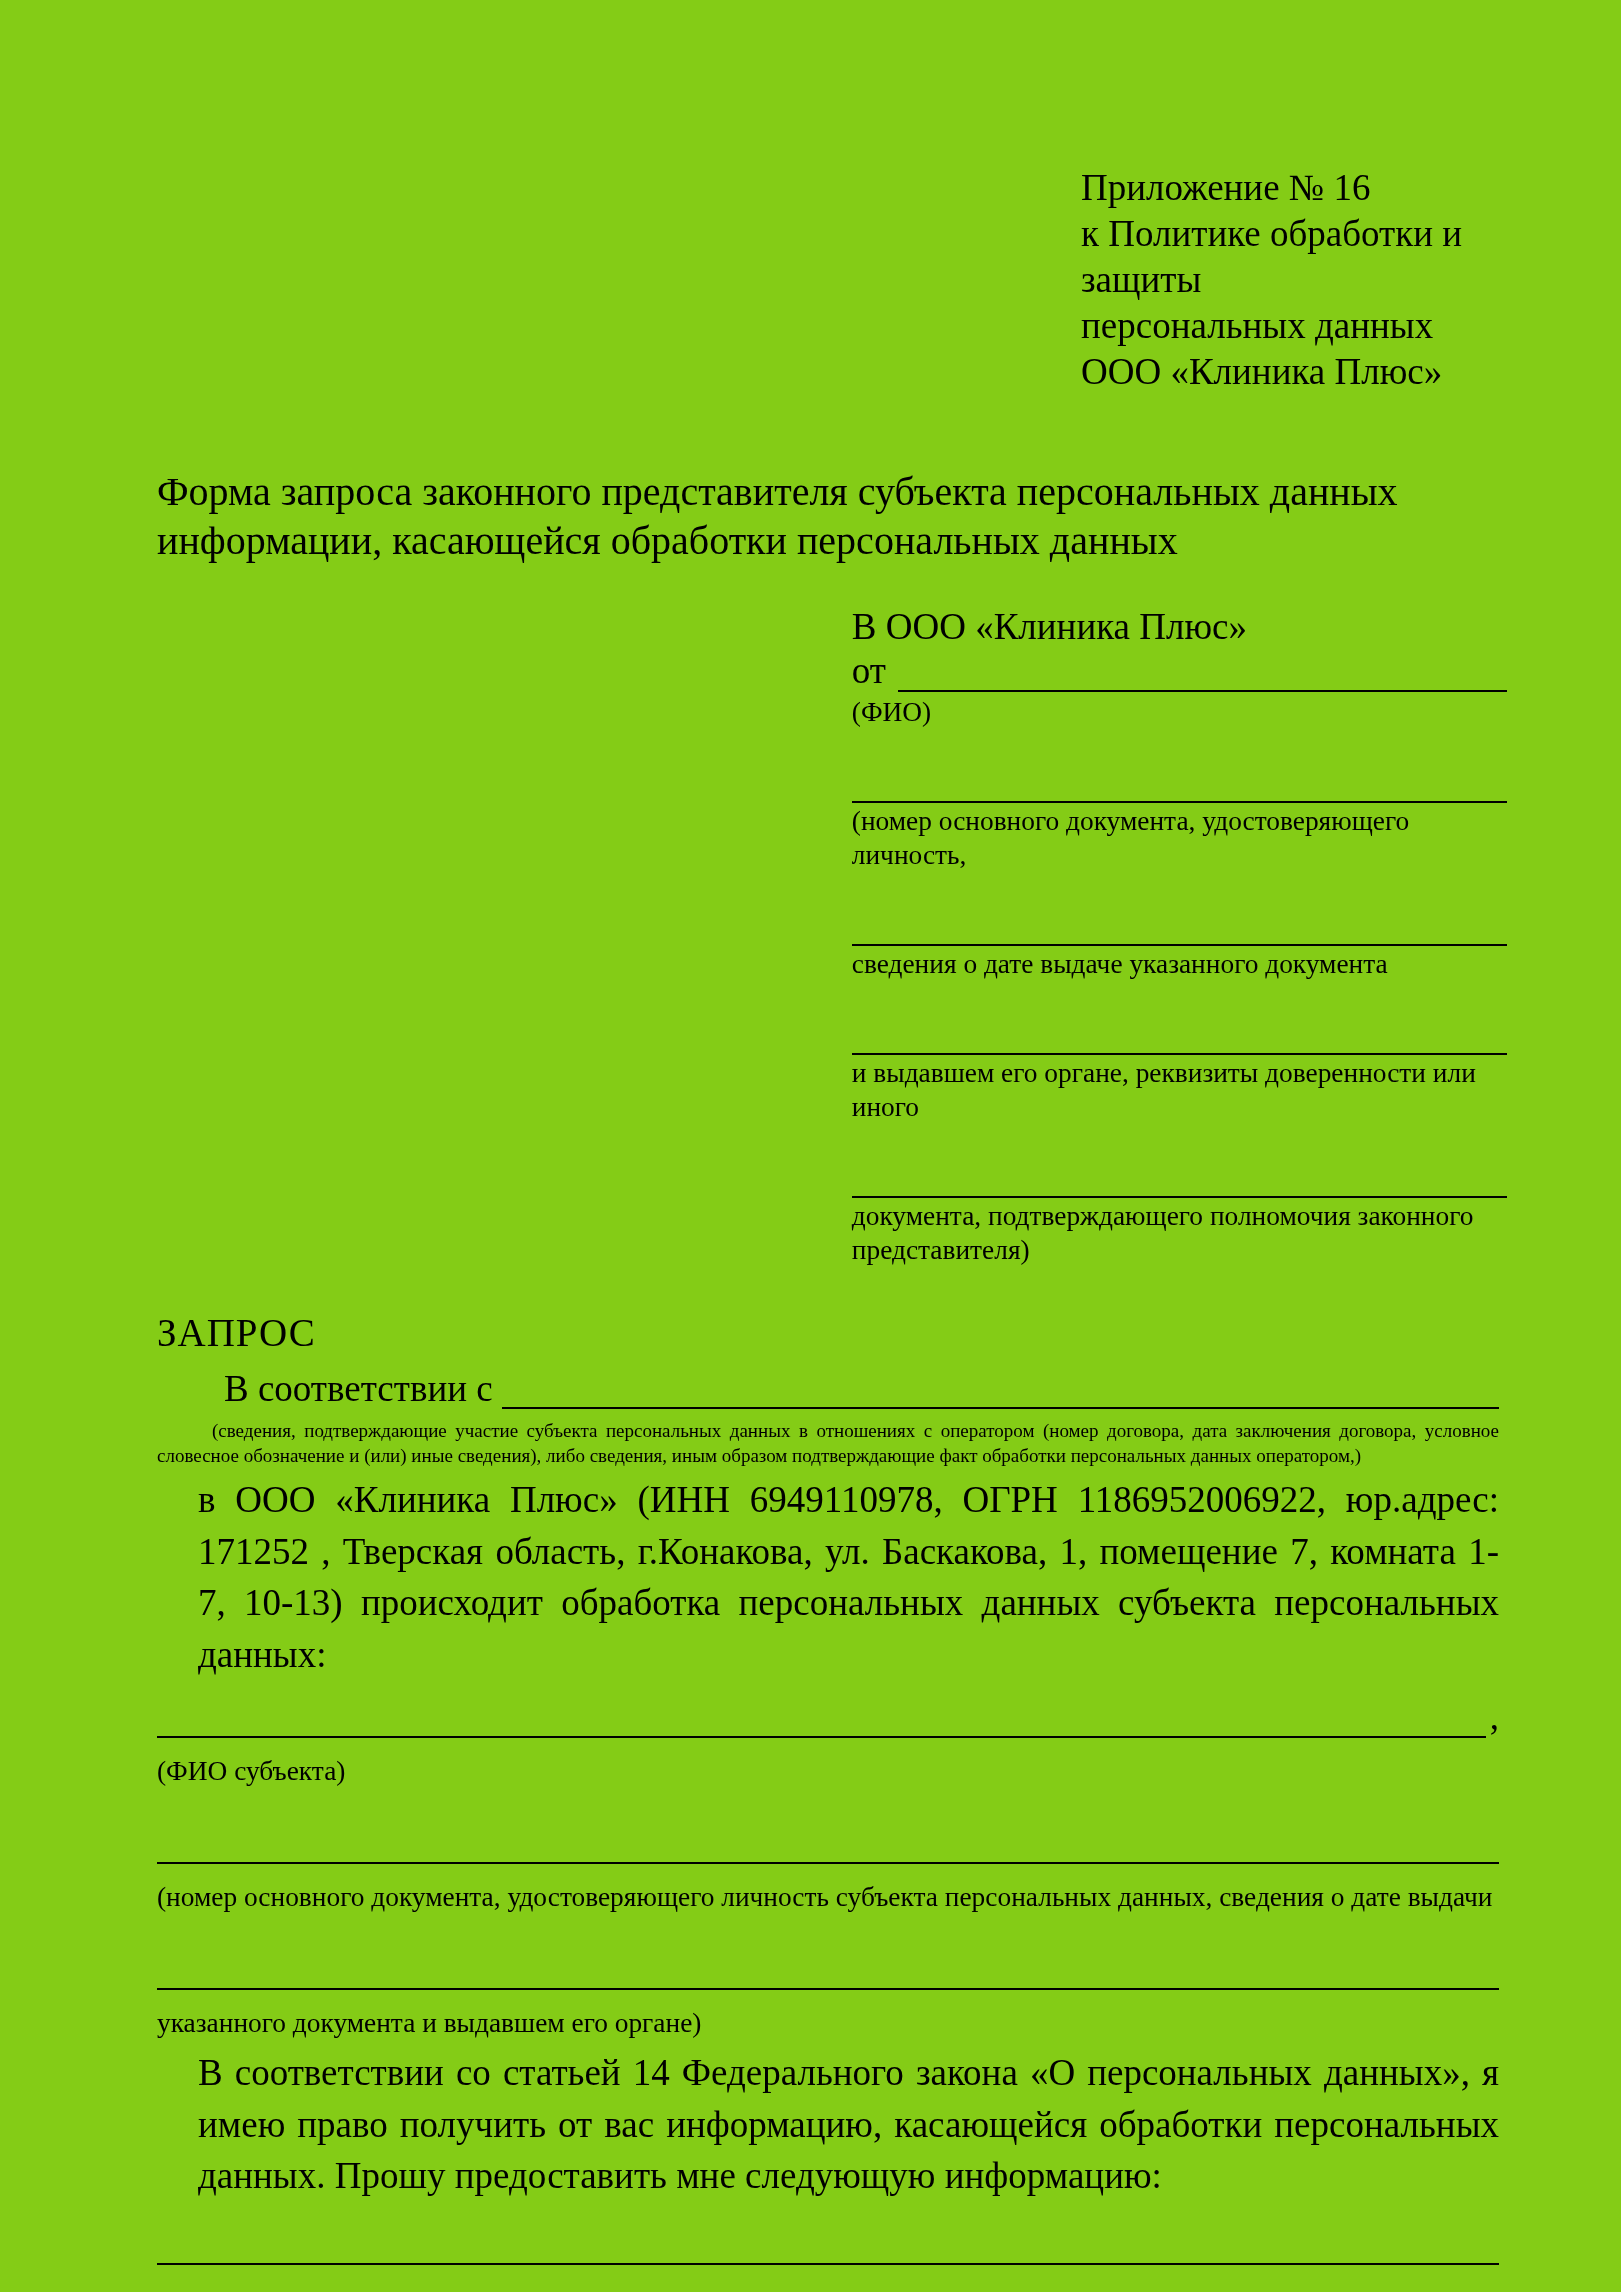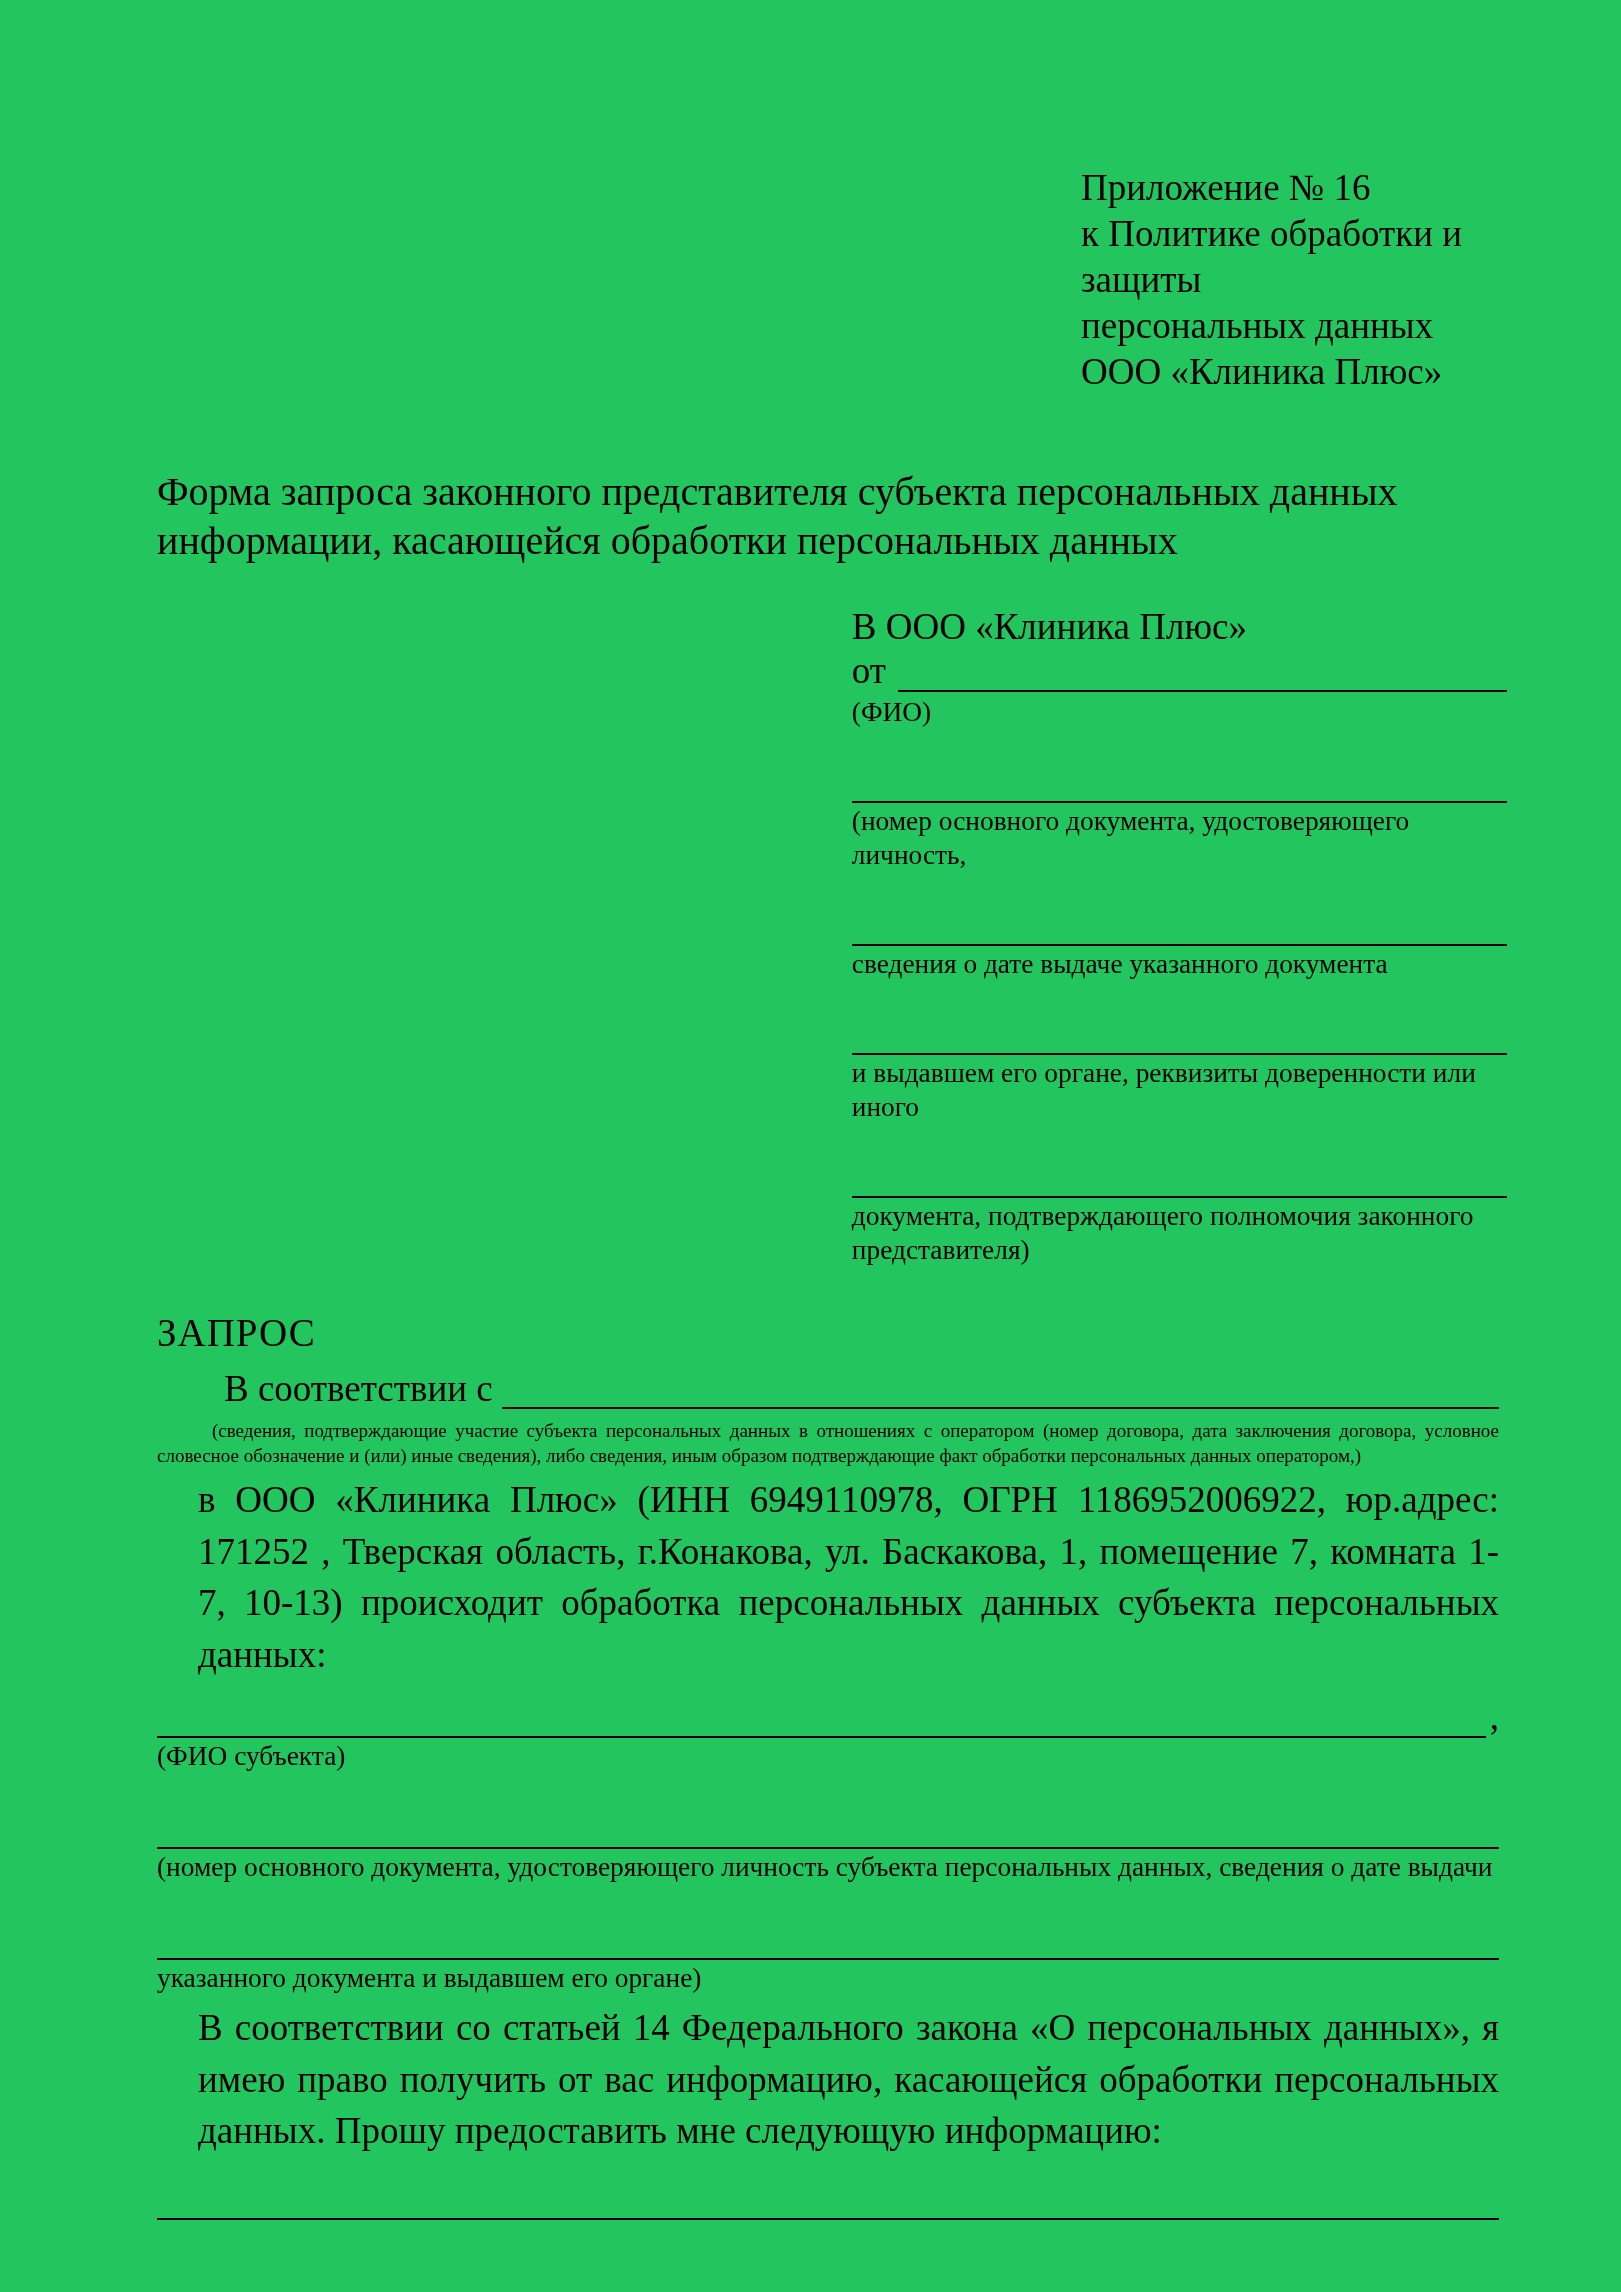--- a/index.html
+++ b/index.html
@@ -1,17 +1,17 @@
 <!DOCTYPE html>
 <html lang="ru"><head>
 <meta charset="utf-8">
 <style>
   html,body{margin:0;padding:0;background:#888;}
   .page{
-    width:1621px;height:2293px;background:#22c55e;color:#000;
+    width:1621px;height:2293px;background:#84cc16;color:#000;
     font-family:"Liberation Serif","DejaVu Serif",serif;
     position:relative;overflow:hidden;margin:0 auto;
     box-sizing:border-box;padding:0 122px 0 157px;
   }
   .caption{font-size:27.4px;line-height:1.22;}
   .center{text-align:left;}
   .justify{text-align:justify;margin-left:41px;}
 
   
   .appendix{margin-top:165px;margin-left:924px;font-size:37px;line-height:1.24;}
@@ -39,21 +39,21 @@
   .accordance-caption{
     margin-top:7.8px;font-size:19px;line-height:1.32;
     text-align:justify;text-indent:55px;
   }
 
   .para{font-size:37px;line-height:1.4;}
   .operator-para{margin-top:5.9px;word-spacing:2px;}
 
   .subject-line{display:flex;align-items:flex-end;margin-top:13.7px;font-size:37px;}
   .subject-line .comma{padding-left:3.9px;}
-  .subject-caption{margin-top:2px;}
+  .subject-caption{margin-top:17px;}
   .subject-gap{margin-top:35px;}
 
   .law-para{margin-top:5.9px;}
 
   .blank-line{margin-top:25.5px;}
   .blank-line .fill-row{height:35px;}
 </style>
 </head>
 <body>
 

